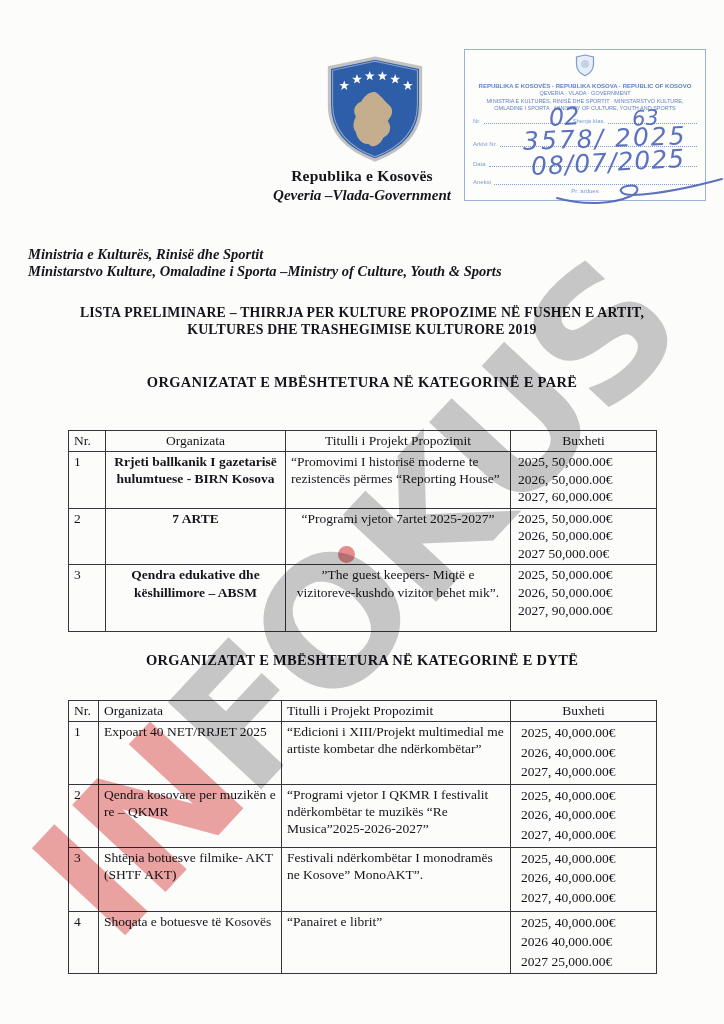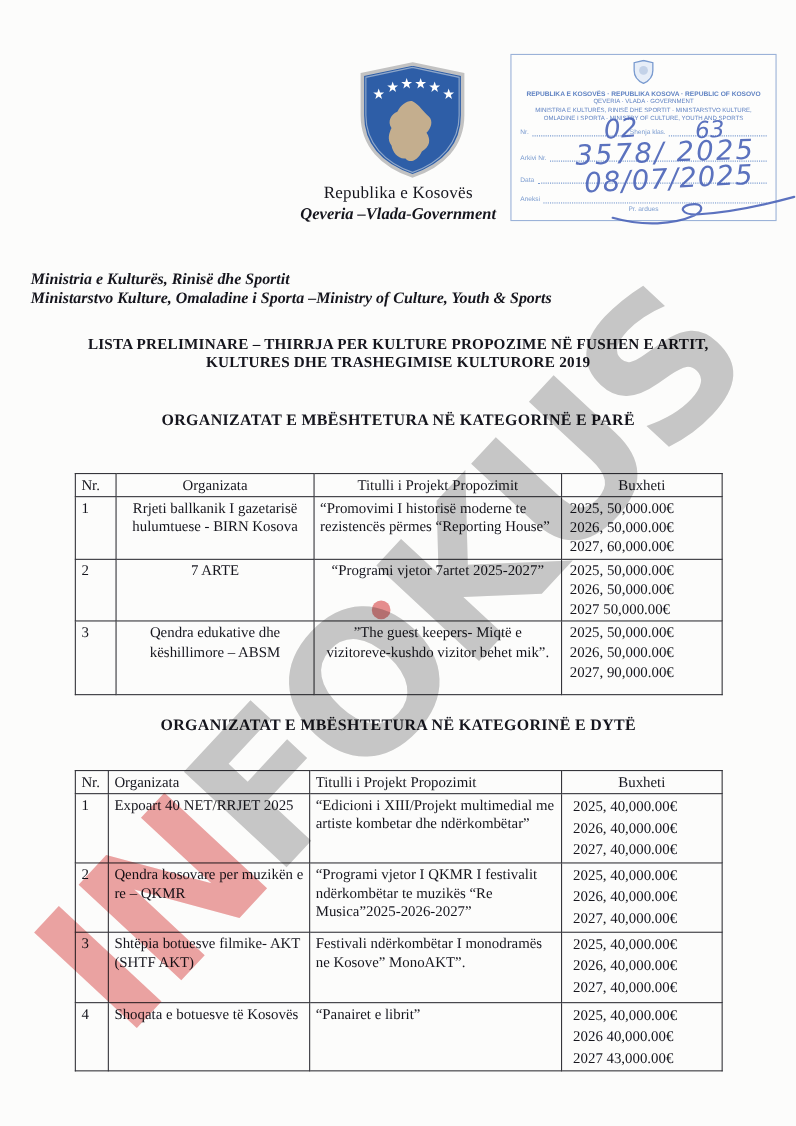--- a/index.html
+++ b/index.html
@@ -7,41 +7,41 @@
     width:724px;height:1024px;position:relative;overflow:hidden;
     background:#fcfcfb;
     font-family:"Liberation Serif", serif;
     color:#15151d;
   }
   .abs{position:absolute;}
   
   .emblem{left:321px;top:56px;width:108px;height:106px;}
   
   .hdr{left:0;top:167px;width:724px;text-align:center;line-height:1.22;}
-  .hdr .l1,.hdr .l2{font-size:15.5px;font-weight:normal;letter-spacing:.2px;}
+  .hdr .l1,.hdr .l2{font-size:15.5px;font-weight:bold;letter-spacing:.2px;}
   .hdr .l3{font-size:15px;font-weight:bold;font-style:italic;}
   .min{left:0;top:246px;width:590px;text-align:left;line-height:1.18;margin-left:28px;}
   .min div{font-size:14.5px;font-weight:bold;font-style:italic;}
   
   .doc-title{left:40px;top:304px;width:644px;text-align:center;font-weight:bold;font-size:13.8px;line-height:17px;letter-spacing:.2px;}
   .sec-head{width:724px;text-align:center;font-weight:bold;font-size:14.5px;letter-spacing:.3px;}
   .sec1{top:374px;left:0;}
   .sec2{top:652px;left:0;}
   
   table{border-collapse:collapse;table-layout:fixed;background:transparent;}
   .dtable{left:68px;width:588px;}
   .t1{top:430px;}
   .t2{top:700px;}
   td,th{border:1px solid #35353b;vertical-align:top;font-size:13.5px;font-weight:normal;
         padding:1px 5px 2px 5px;line-height:1.27;overflow:hidden;}
   table{border:1.5px solid #2c2c33;}
   th{text-align:center;}
   .t2 th.h-org,.t2 th.h-tit{text-align:left;}
   .c-nr{text-align:left;}
-  .t1 .c-org{text-align:center;}
+  .t1 .c-org{text-align:center;font-weight:bold;}
   .t1 .c-tit-c{text-align:center;}
   .t2 .c-org,.t2 .c-tit{text-align:left;}
   .c-bud{padding-left:7px;}
   .t2 .c-bud{padding-left:10px;line-height:1.45;}
   .t1 .c-bud{line-height:1.3;}
   .bline{white-space:nowrap;}
   
   .stamp{left:464px;top:49px;width:240px;height:150px;border:1.5px solid #9bb2d8;background:rgba(255,255,255,.25);}
   .stamp-shield{position:absolute;left:50%;top:4px;transform:translateX(-50%);filter:blur(.4px);}
   .stamp-org{position:absolute;left:3px;right:3px;top:33px;text-align:center;
@@ -240,21 +240,21 @@
       <div class="bline">2027, 40,000.00€</div>
     </td>
   </tr>
   <tr style="height:55px">
     <td class="c-nr">4</td>
     <td class="c-org">Shoqata e botuesve të Kosovës</td>
     <td class="c-tit">“Panairet e librit”</td>
     <td class="c-bud">
       <div class="bline">2025, 40,000.00€</div>
       <div class="bline">2026  40,000.00€</div>
-      <div class="bline">2027  43,000.00€</div>
+      <div class="bline">2027  25,000.00€</div>
     </td>
   </tr>
 </tbody>
   </table>
 
 <div class="abs wm">
   <span class="red">IN</span><span class="gray">F</span><span class="gray">O</span><span class="gray">KUS</span>
 </div>
 <div class="abs wm-dot"></div>
 

